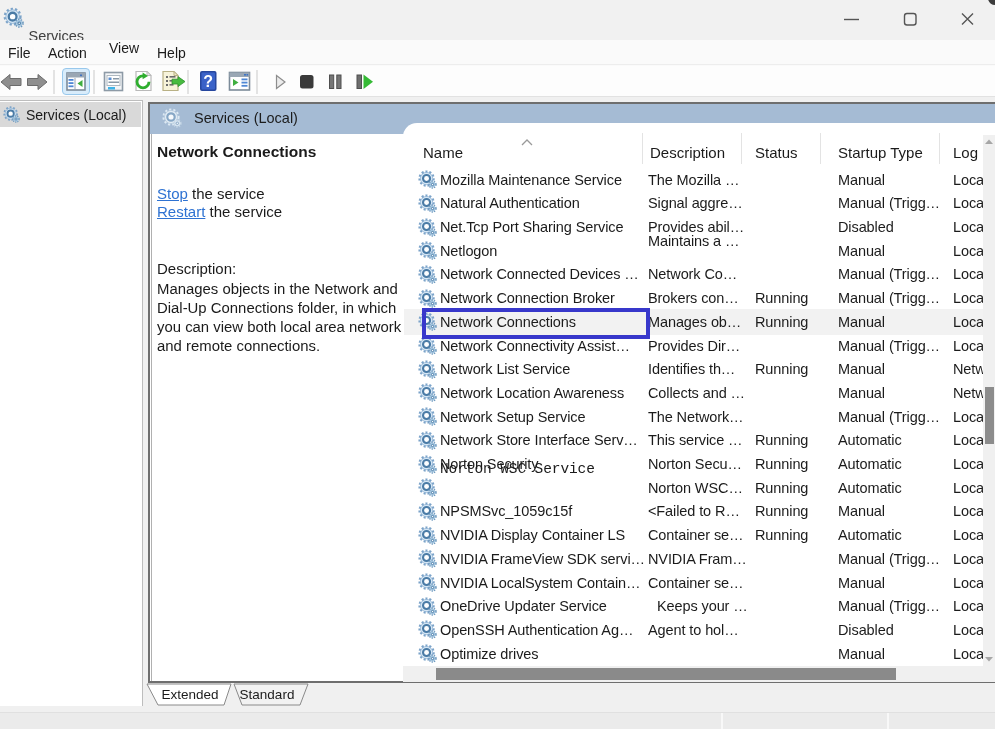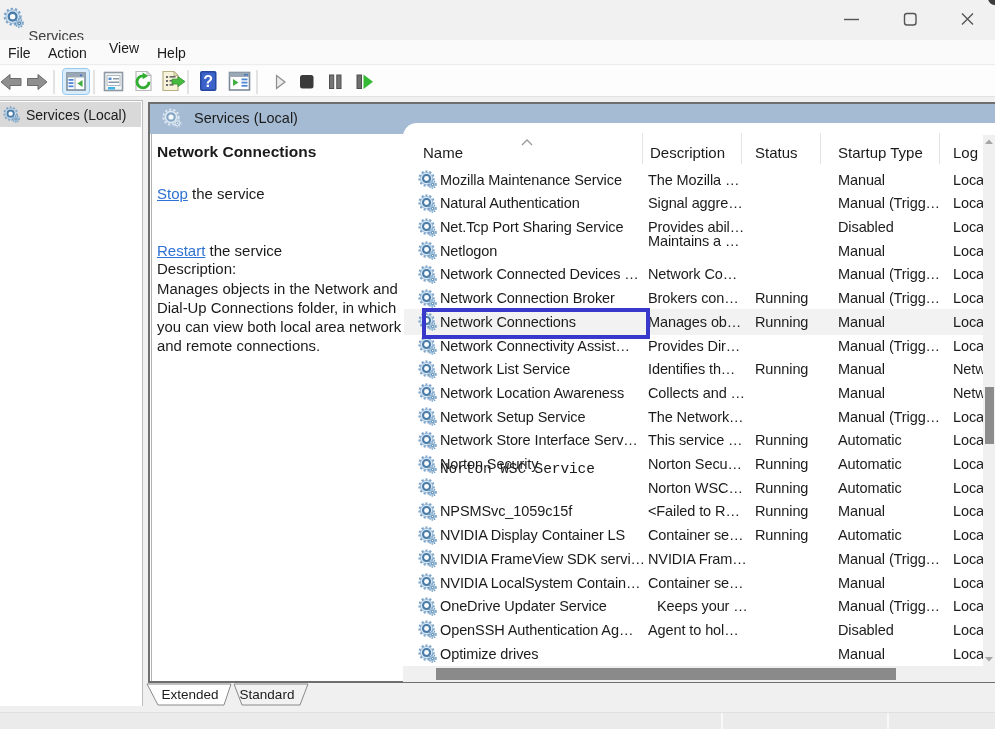--- a/index.html
+++ b/index.html
@@ -136,21 +136,21 @@
 <div class="abs" style="left:150px;top:104px;width:845px;height:30px;background:#a5bbd4;"></div>
 <svg class="abs" style="left:162px;top:108px;" width="20" height="20" viewBox="0 0 20 20">
     <use href="#lgear"></use>
   </svg>
 <div class="t" style="left:194px;top:110px;font-size:14.5px;color:#1c1c1c;">Services (Local)</div>
 
 <div class="abs" style="left:150.5px;top:134px;width:1px;height:547px;background:#b0b0b0;"></div>
 
 <div class="t" style="left:157px;top:143px;font-size:15.5px;font-weight:bold;">Network Connections</div>
 <div class="t" style="left:157px;top:184.5px;font-size:15px;"><span style="color:#2e72d2;text-decoration:underline;">Stop</span> the service</div>
-<div class="t" style="left:157px;top:203px;font-size:15px;margin-top:39px;"><span style="color:#2e72d2;text-decoration:underline;">Restart</span> the service</div>
+<div class="t" style="left:157px;top:203px;font-size:15px;"><span style="color:#2e72d2;text-decoration:underline;">Restart</span> the service</div>
 <div class="t" style="left:157px;top:259.5px;font-size:15px;">Description:</div>
 <div class="abs" style="left:157px;top:279.5px;width:280px;font-size:14.9px;line-height:19px;color:#1b1b1b;">Manages objects in the Network and<br>Dial-Up Connections folder, in which<br>you can view both local area network<br>and remote connections.</div>
 
 <div class="abs" style="left:403px;top:123px;width:592px;height:559px;background:#fff;border-top-left-radius:14px;"></div>
 
 <div id="listclip" class="abs" style="left:403px;top:123px;width:580px;height:543px;overflow:hidden;">
 
   <div class="abs" style="left:239px;top:10px;width:1px;height:31px;background:#e3e3e3;"></div>
   <div class="abs" style="left:338px;top:10px;width:1px;height:31px;background:#e3e3e3;"></div>
   <div class="abs" style="left:417px;top:10px;width:1px;height:31px;background:#e3e3e3;"></div>

